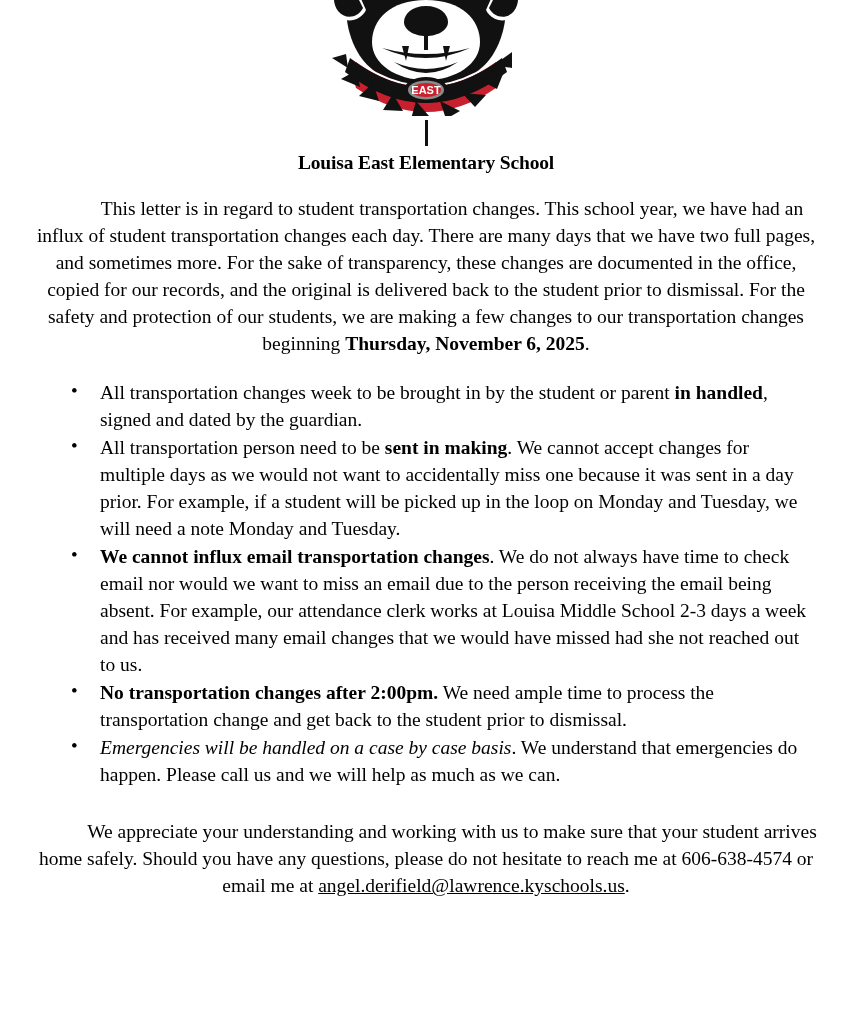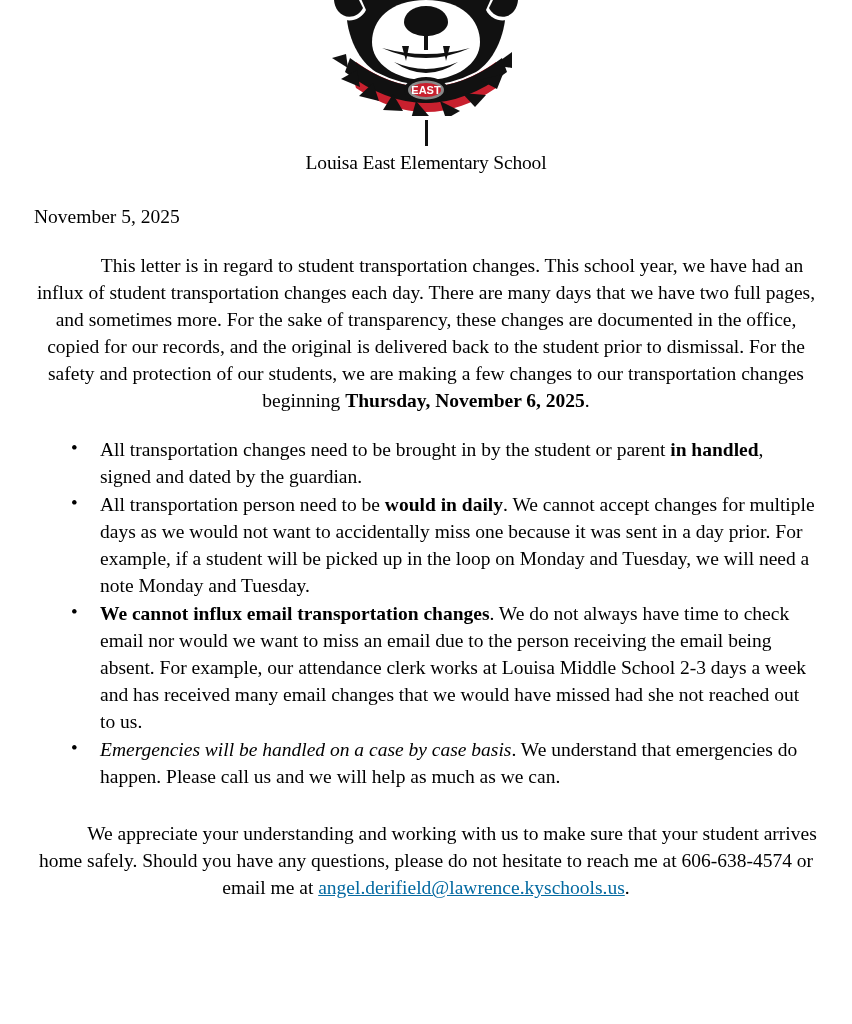--- a/index.html
+++ b/index.html
@@ -42,21 +42,21 @@
     left: 0;
   }
   .cursor-bar {
     width: 3px;
     height: 26px;
     background: #111111;
     margin: 4px auto 0 auto;
   }
   .school-name {
     font-size: 19.5px;
-    font-weight: normal;
+    font-weight: bold;
     letter-spacing: -0.15px;
     margin-top: 6px;
     line-height: 1.1;
   }
 
   
   .content {
     padding: 0 34px 0 34px;
     box-sizing: border-box;
   }
@@ -74,21 +74,21 @@
     margin-top: 22px;
     text-indent: 52px;
     text-align: center;
   }
   .para.closing {
     margin-top: 30px;
   }
   strong { font-weight: bold; }
   em { }
   .email-link {
-    color: #0369a1;
+    color: #000000;
     text-decoration: underline;
   }
 
   
   ul.bullets {
     list-style: none;
     margin: 22px 0 0 0;
     padding: 0 0 0 34px;
     font-size: 19.5px;
     line-height: 1.385;
@@ -170,36 +170,38 @@
       </svg>
     </div>
 
     <div class="cursor-bar"></div>
 
     <div class="school-name">Louisa East Elementary School</div>
   </div>
 
   <div class="content">
 
-    <div class="body-text date-line">November 5, 2025</div>
 
 
     <div class="body-text para">
       <span>This letter is in regard to student transportation changes. This school year, we have had an influx of student transportation changes each day. There are many days that we have two full pages, and sometimes more. For the sake of transparency, these changes are documented in the office, copied for our records, and the original is delivered back to the student prior to dismissal. For the safety and protection of our students, we are making a few changes to our transportation changes beginning </span><strong>Thursday, November 6, 2025</strong><span>.</span>
     </div>
 
     <ul class="bullets">
       <li>
-        <span>All transportation changes need to be brought in by the student or parent </span><strong> in handled</strong><span>, signed and dated by the guardian.</span>
-      </li>
-      <li>
-        <span>All transportation person need to be </span><strong>would in daily</strong><span>. We cannot accept changes for multiple days as we would not want to accidentally miss one because it was sent in a day prior. For example, if a student will be picked up in the loop on Monday and Tuesday, we will need a note Monday and Tuesday.</span>
+        <span>All transportation changes week to be brought in by the student or parent </span><strong> in handled</strong><span>, signed and dated by the guardian.</span>
+      </li>
+      <li>
+        <span>All transportation person need to be </span><strong>sent in making</strong><span>. We cannot accept changes for multiple days as we would not want to accidentally miss one because it was sent in a day prior. For example, if a student will be picked up in the loop on Monday and Tuesday, we will need a note Monday and Tuesday.</span>
       </li>
       <li>
         <span></span><strong>We cannot influx email transportation changes</strong><span>. We do not always have time to check email nor would we want to miss an email due to the person receiving the email being absent. For example, our attendance clerk works at Louisa Middle School 2-3 days a week and has received many email changes that we would have missed had she not reached out to us.</span>
+      </li>
+      <li>
+        <span></span><strong>No transportation changes after 2:00pm.</strong><span> We need ample time to process the transportation change and get back to the student prior to dismissal.</span>
       </li>
       <li>
         <span></span><em>Emergencies will be handled on a case by case basis</em><span>. We understand that emergencies do happen. Please call us and we will help as much as we can.</span>
       </li>
     </ul>
 
     <div class="body-text para closing">
       <span>We appreciate your understanding and working with us to make sure that your student arrives home safely. Should you have any questions, please do not hesitate to reach me at 606-638-4574 or email me at </span><a class="email-link" href="#">angel.derifield@lawrence.kyschools.us</a><span>.</span>
     </div>
 

